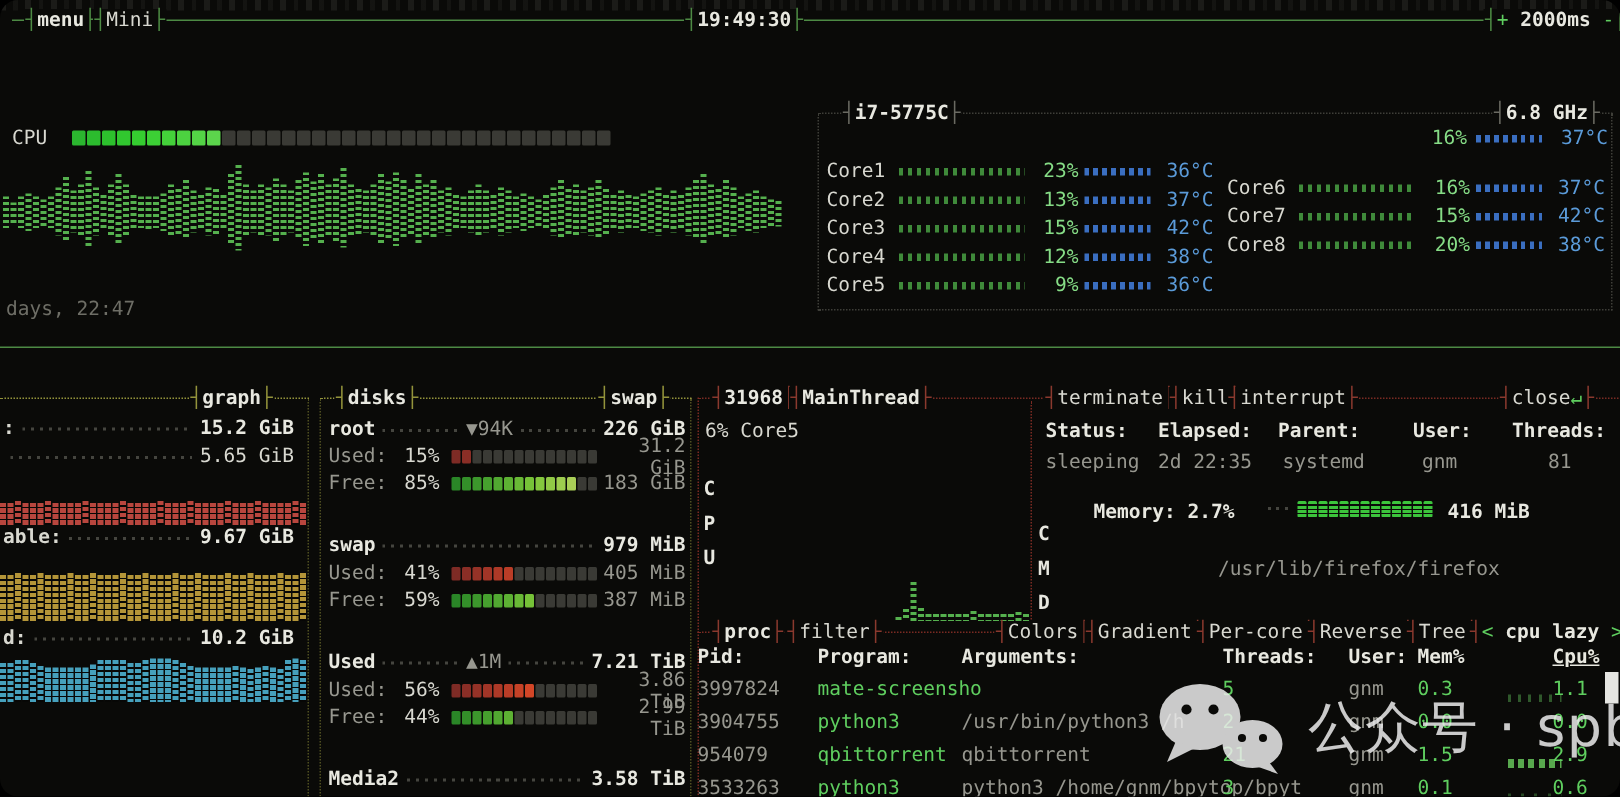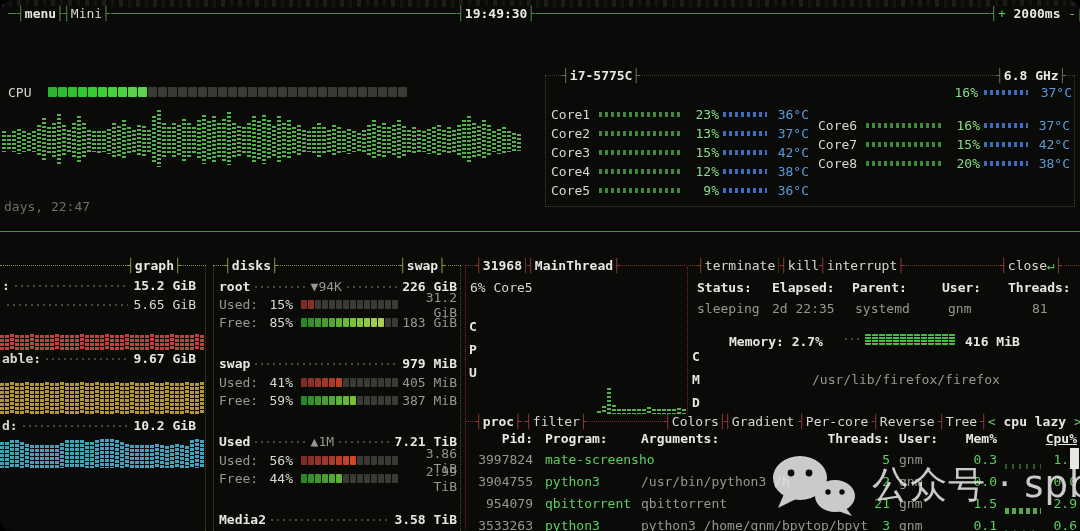--- a/index.html
+++ b/index.html
@@ -41,21 +41,21 @@
   .ctg{width:44px;flex:0 0 auto;}
   .ctemp{width:38px;flex:0 0 auto;text-align:right;}
   .ldg{flex:1 1 auto;}
   .mrow{position:absolute;left:2px;width:194px;display:flex;align-items:center;height:15px;}
   .drow{position:absolute;left:219px;width:238px;display:flex;align-items:center;height:15px;}
   .dlabel{width:42px;flex:0 0 auto;}
   .dpct{width:32px;flex:0 0 auto;text-align:right;margin-right:8px;}
   .dval{flex:1 1 auto;text-align:right;}
   .vert{position:absolute;width:9px;word-break:break-all;line-height:23px;font-weight:700;white-space:normal;}
   .pcell{position:absolute;top:0;white-space:pre;}
-  .ra{text-align:right;}
+  .ra{text-align:left;}
   .spark{display:inline-block;width:36px;height:5px;vertical-align:middle;}
   .spark.low{background:repeating-linear-gradient(90deg,#3f7a3a 0 2px,transparent 2px 9px);opacity:.55;}
   .spark.med{background:repeating-linear-gradient(90deg,#3f7a3a 0 2px,transparent 2px 7px);opacity:.7;}
   .spark.high{height:6px;background:repeating-linear-gradient(90deg,#58a84e 0 4px,transparent 4px 7px);}
   .prow{position:absolute;left:465px;width:613px;height:18px;}
   .scrollthumb{position:absolute;left:1070px;top:448px;width:9px;height:21px;background:#e6e6e2;}
   .wm{position:absolute;left:768px;top:452px;display:flex;align-items:center;gap:12px;z-index:6;opacity:.85;}
   .wm .wtext{font-family:"DejaVu Sans","Liberation Sans",sans-serif;font-size:37px;color:#ececec;letter-spacing:1px;white-space:pre;}
   .u{text-decoration:underline;}
 </style>

